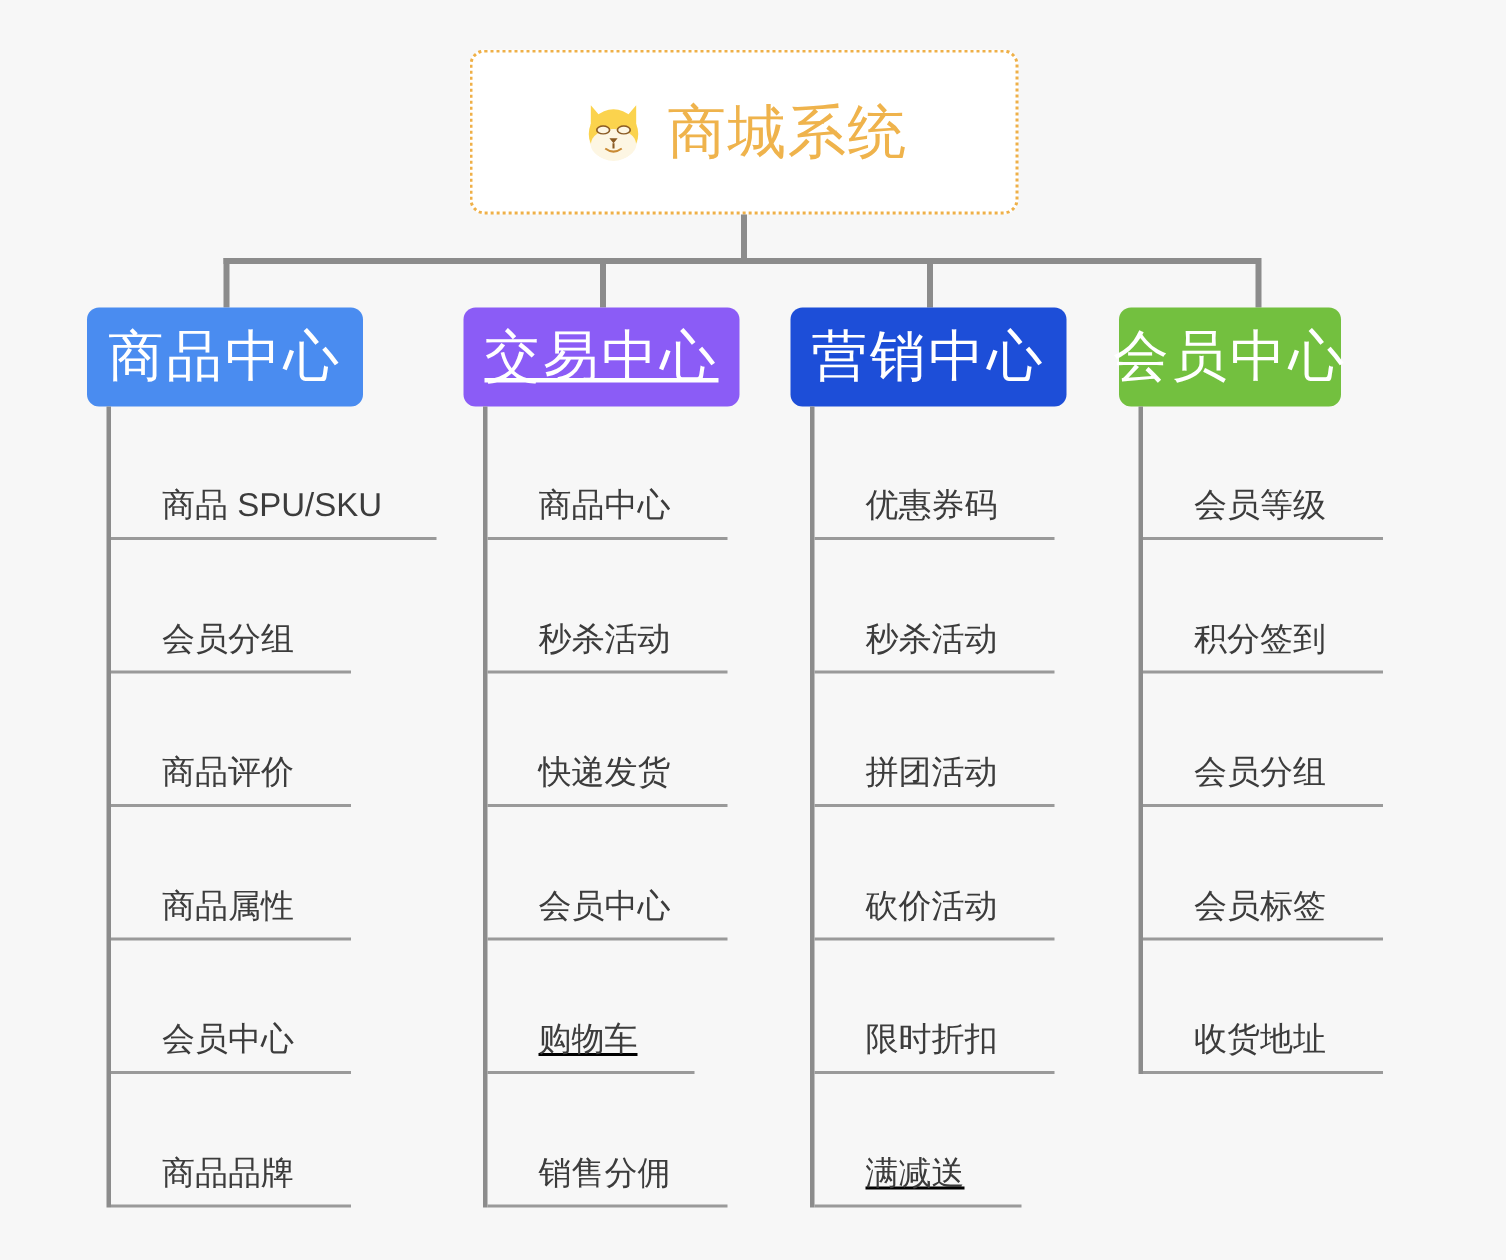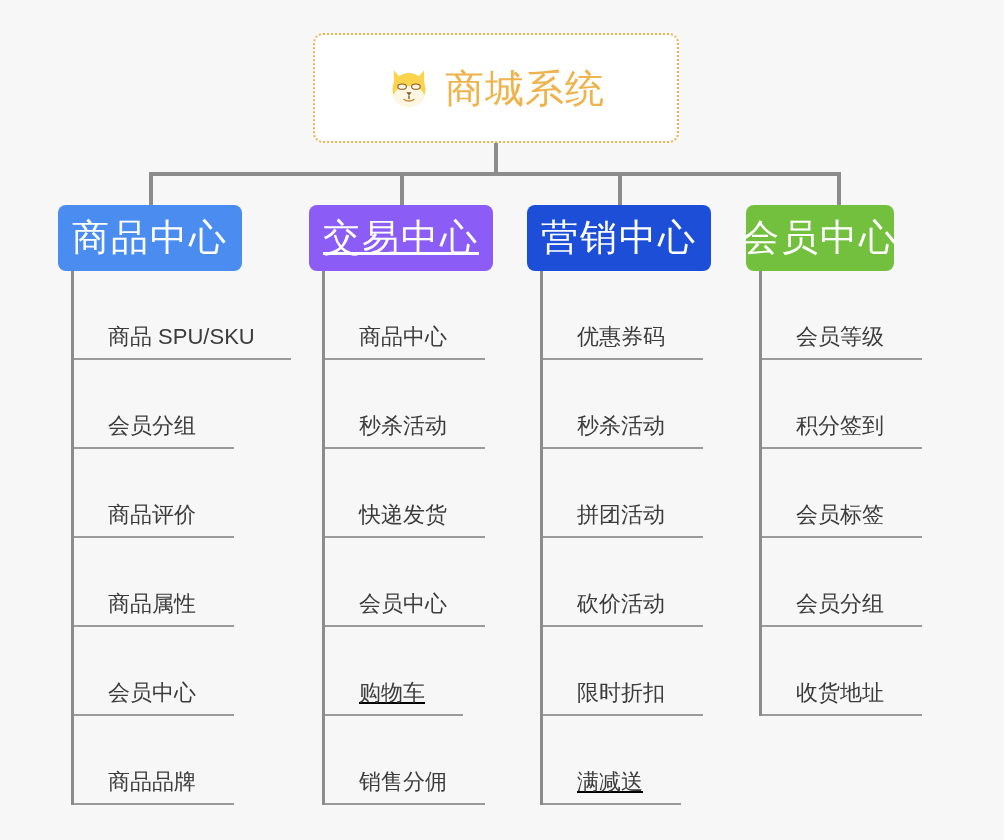--- a/index.html
+++ b/index.html
@@ -219,24 +219,24 @@
   <div class="column c3">
     <div class="cat-header w3" style="background: rgb(115, 192, 63);">会员中心</div>
     <div class="leaf-list">
       <div class="leaf-item w-norm">
           <span class="leaf-label">会员等级</span>
         </div>
       <div class="leaf-item w-norm">
           <span class="leaf-label">积分签到</span>
         </div>
       <div class="leaf-item w-norm">
+          <span class="leaf-label">会员分组</span>
+        </div>
+      <div class="leaf-item w-norm">
           <span class="leaf-label">会员标签</span>
         </div>
       <div class="leaf-item w-norm">
-          <span class="leaf-label">会员分组</span>
-        </div>
-      <div class="leaf-item w-norm">
           <span class="leaf-label">收货地址</span>
         </div>
     </div>
   </div>
 
 </div>
 
 </body></html>

